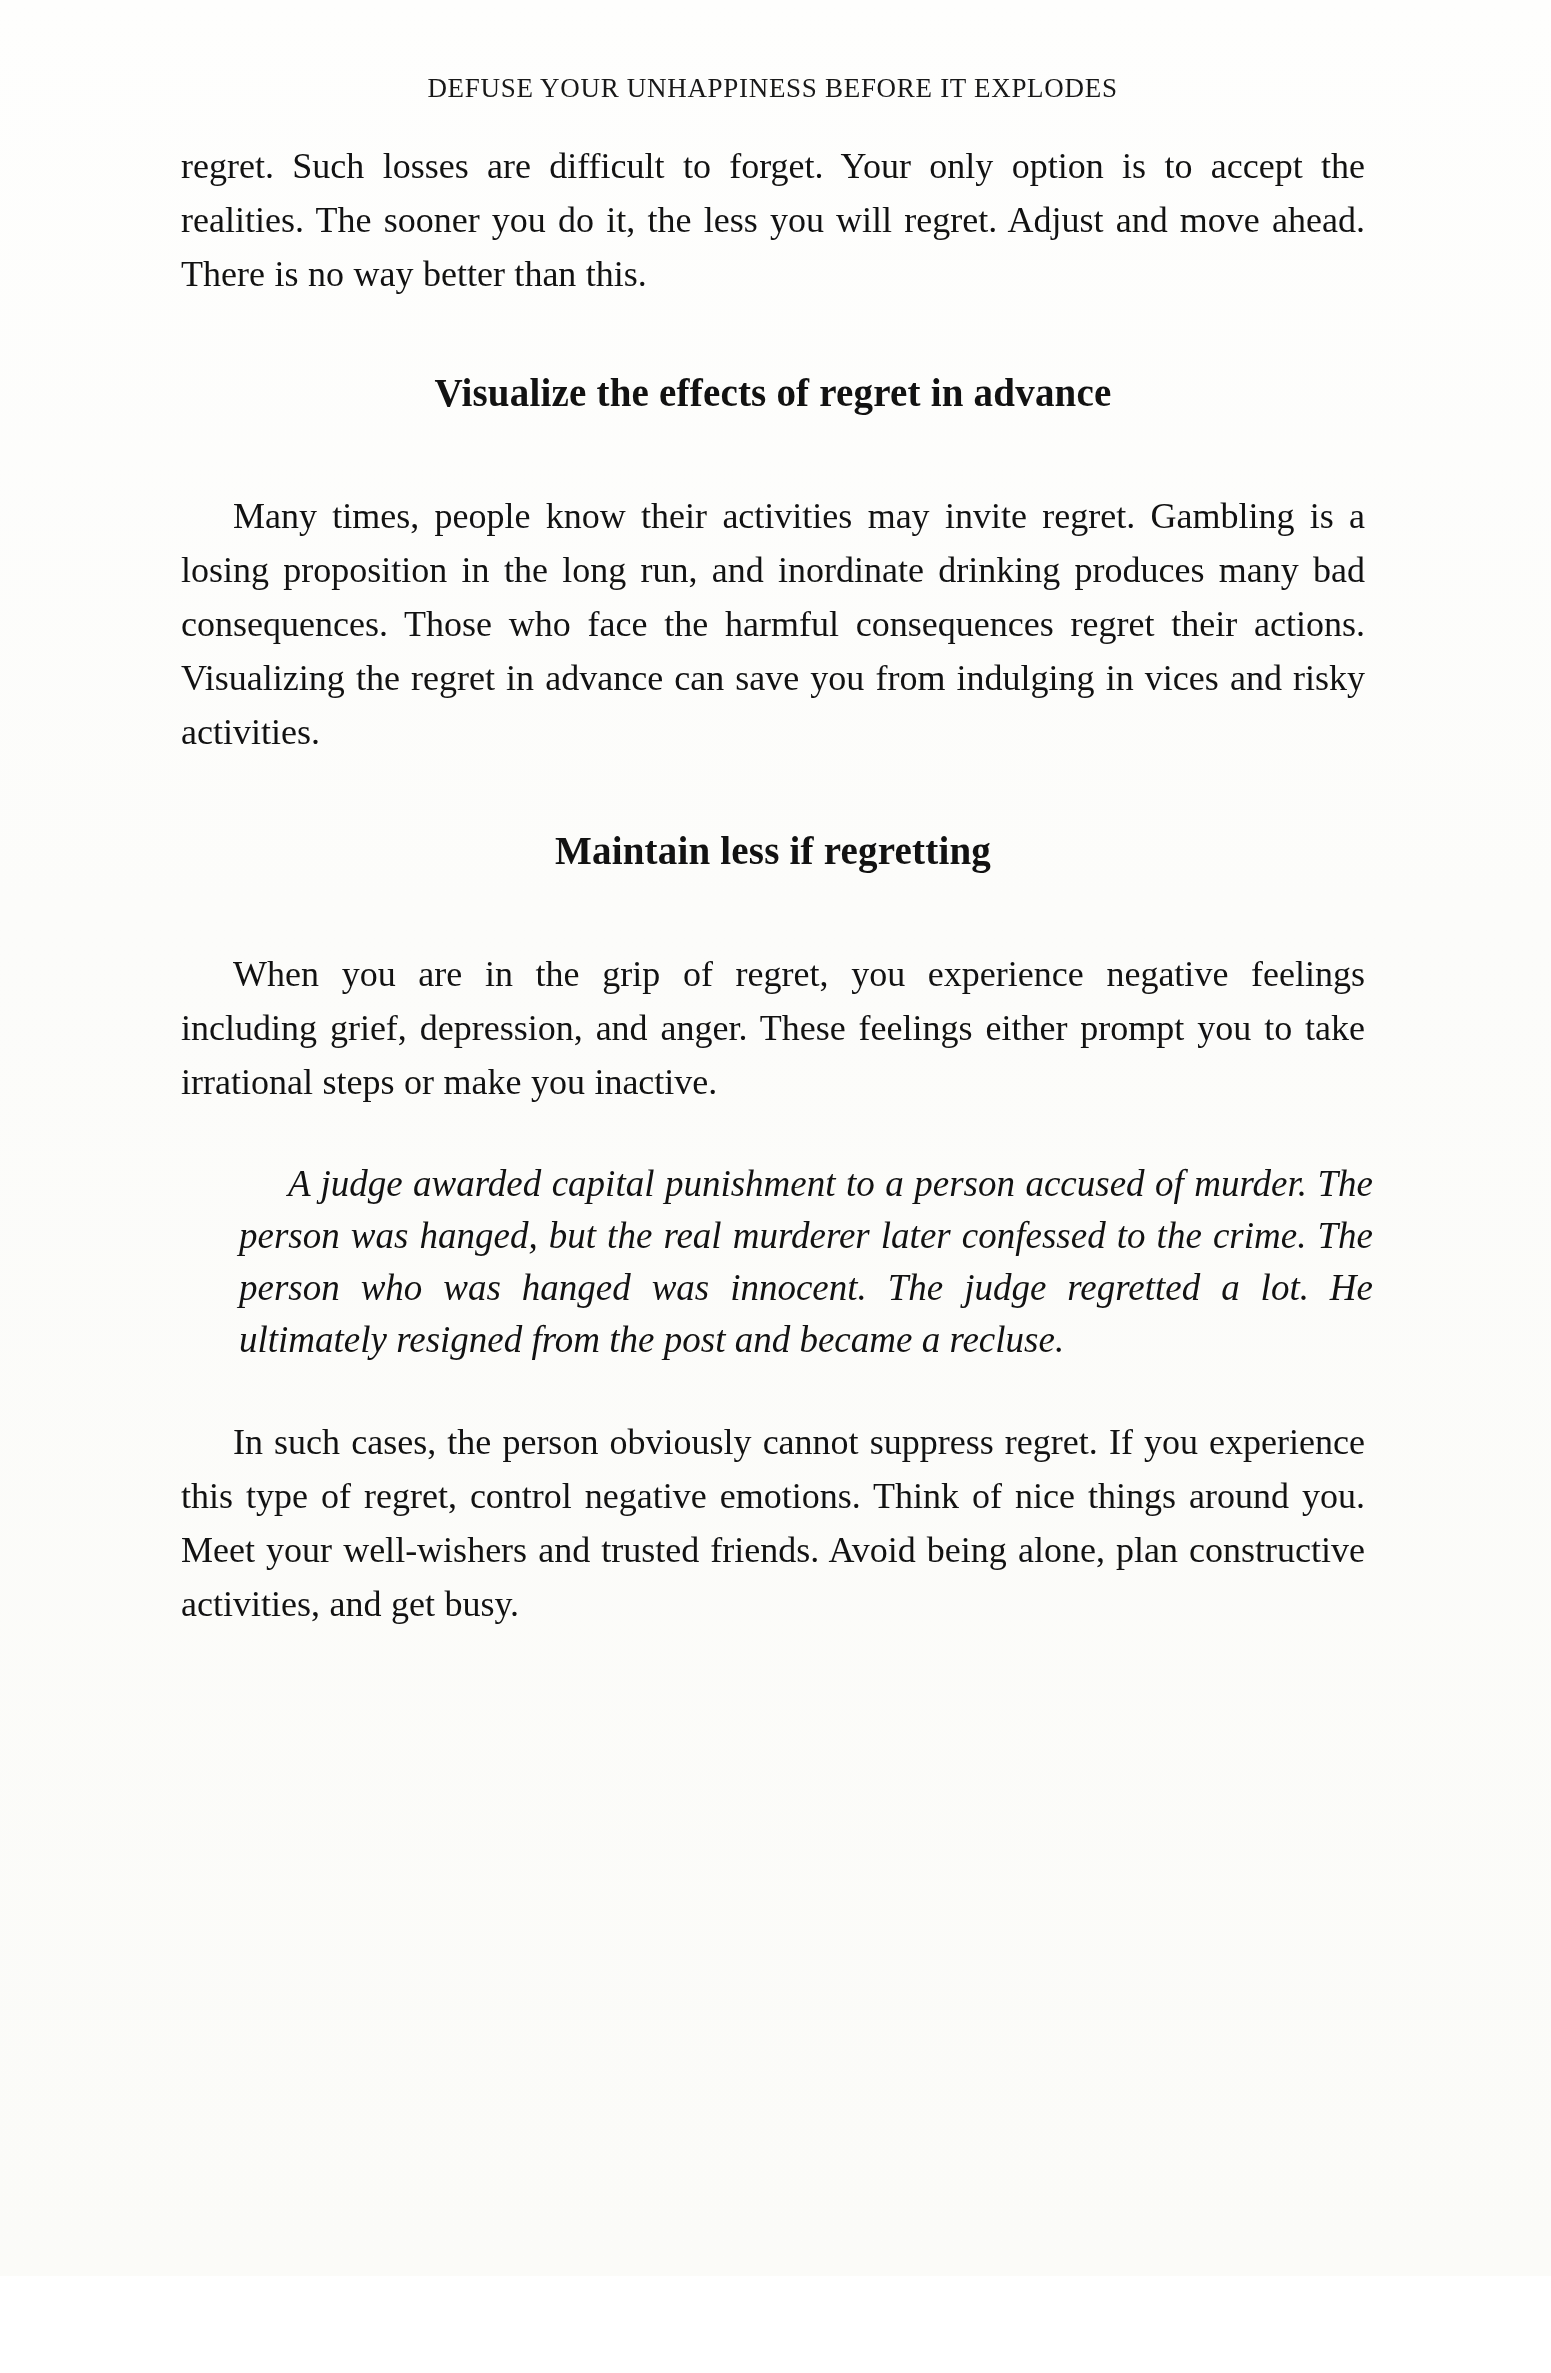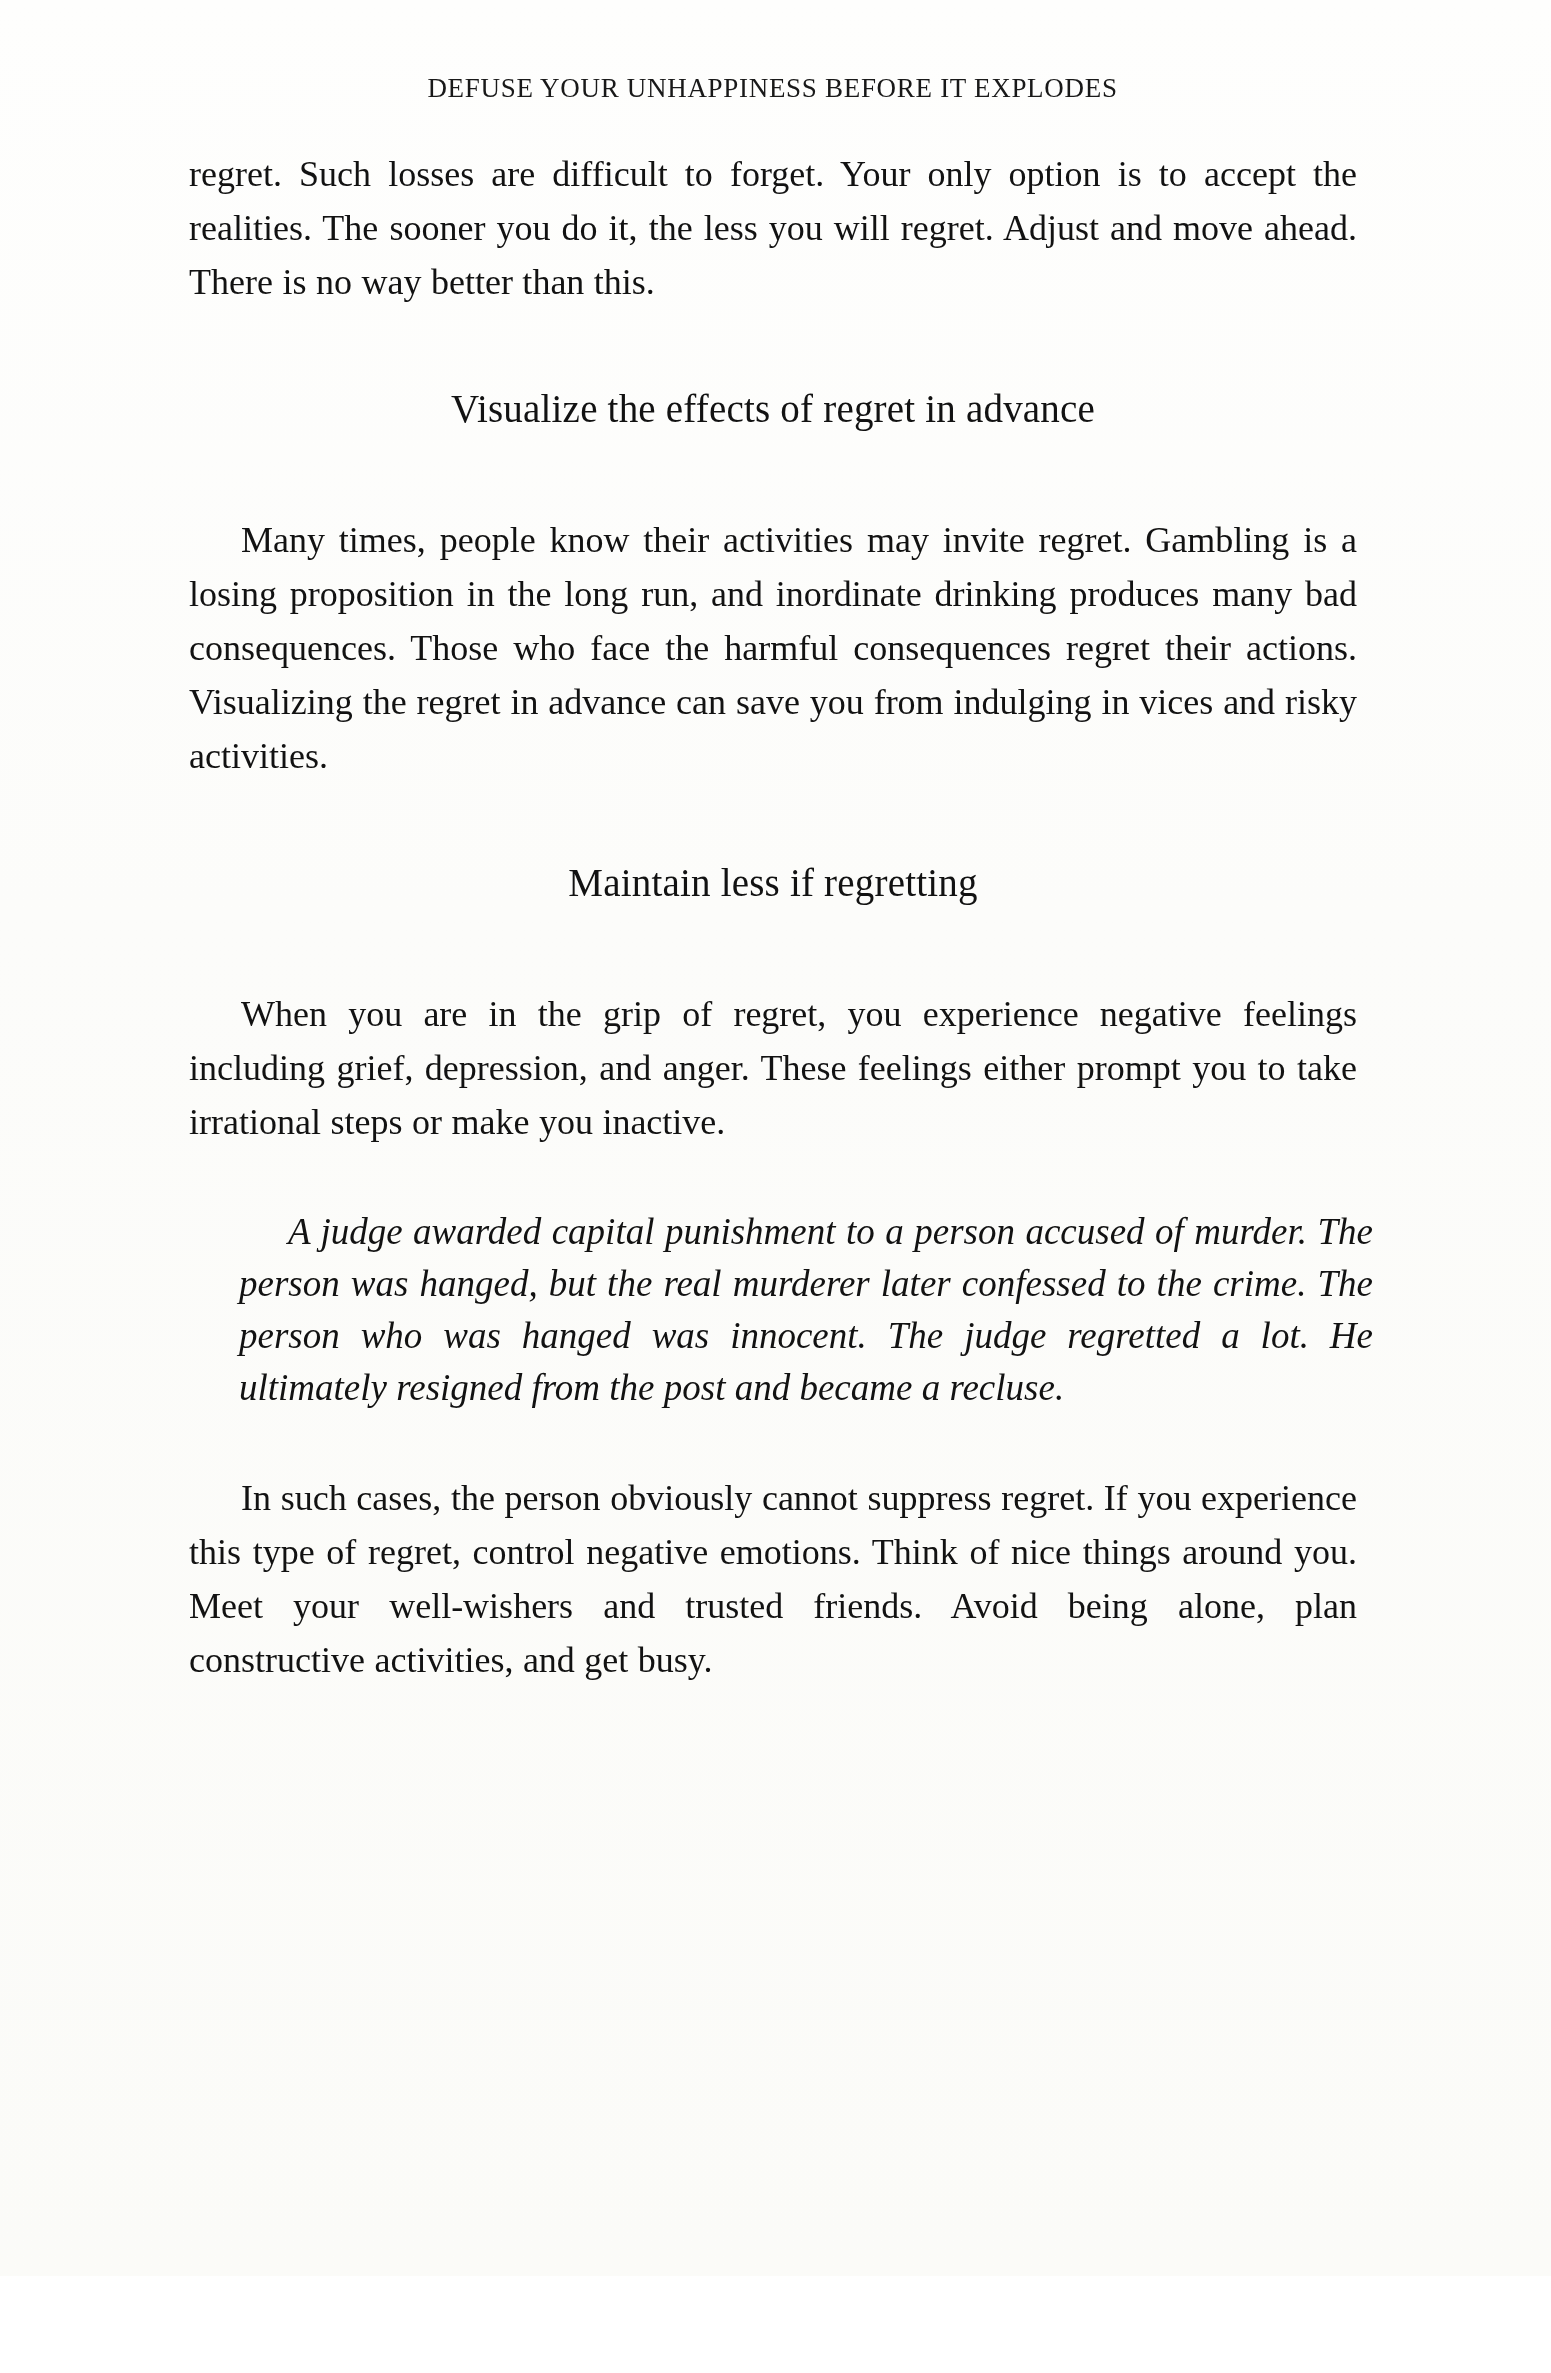--- a/index.html
+++ b/index.html
@@ -35,39 +35,39 @@
 
   
   .column {
     position: absolute;
     top: 131px;
     left: 173px;
     width: 1200px;
   }
 
   p.body {
-    margin: 16px;
+    margin: 8px;
     font-size: 36px;
     line-height: 54px;
     text-align: justify;
     text-justify: inter-word;
     hyphens: none;
     word-spacing: 0.5px;
   }
 
   p.body.indent {
     text-indent: 52px;
   }
 
   
   h2.section-heading {
     margin: 0;
     font-size: 39px;
     line-height: 52px;
-    font-weight: normal;
+    font-weight: bold;
     text-align: center;
     letter-spacing: 0.2px;
   }
 
   .gap-before-heading { height: 58px; }
   .gap-after-heading  { height: 62px; }
   .gap-paragraph      { height: 41px; }
 
   
   .blockquote {

